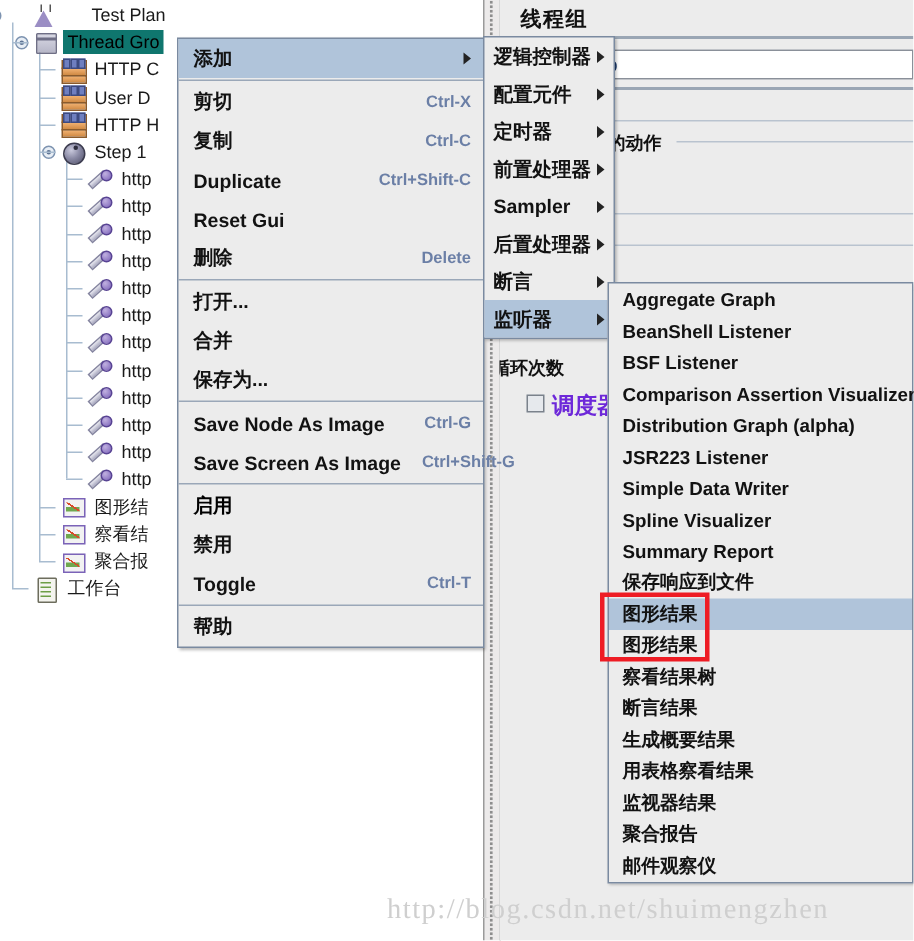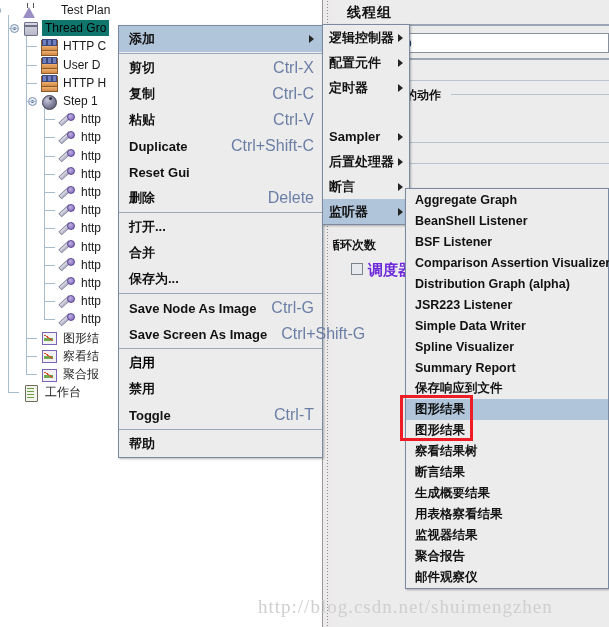--- a/index.html
+++ b/index.html
@@ -172,21 +172,21 @@
     box-shadow:1px 1px 2px rgba(0,0,0,.28);
   }
   .mi{
     position:relative;height:26px;display:flex;align-items:center;
     padding:0 8px 0 10px;white-space:nowrap;cursor:default;
     box-sizing:border-box;
   }
   .mi .lbl{font-size:13px;font-weight:bold;color:#121212;flex:0 0 auto;}
   .mi .lbl.latin{font-weight:bold;}
   .mi .acc{
-    margin-left:auto;font-size:16px;color:#6b7fa6;font-weight:normal;padding-left:14px;
+    margin-left:auto;font-size:11px;color:#6b7fa6;font-weight:bold;padding-left:14px;
   }
   .mi.sel{background:#b0c4da;}
   .mi.disabled .lbl{color:#000000;}
   .mi .arrow{
     margin-left:auto;width:0;height:0;
     border-top:4px solid transparent;border-bottom:4px solid transparent;
     border-left:5px solid #232323;
   }
   .msep{height:1px;background:#9aa7b8;margin:1px 0;}
 
@@ -412,24 +412,20 @@
       <div class="msep"></div>
       <div class="mi" style="height: 26px;">
         <span class="lbl">剪切</span>
         <span class="acc">Ctrl-X</span>
       </div>
       <div class="mi" style="height: 26px;">
         <span class="lbl">复制</span>
         <span class="acc">Ctrl-C</span>
       </div>
       <div class="mi" style="height: 26px;">
-        <span class="lbl">粘贴</span>
-        <span class="acc">Ctrl-V</span>
-      </div>
-      <div class="mi" style="height: 26px;">
         <span class="lbl latin">Duplicate</span>
         <span class="acc">Ctrl+Shift-C</span>
       </div>
       <div class="mi" style="height: 26px;">
         <span class="lbl latin">Reset Gui</span>
       </div>
       <div class="mi" style="height: 26px;">
         <span class="lbl">删除</span>
         <span class="acc">Delete</span>
       </div>
@@ -475,21 +471,25 @@
         <span class="arrow"></span>
       </div>
       <div class="mi" style="height: 25px;">
         <span class="lbl">配置元件</span>
         <span class="arrow"></span>
       </div>
       <div class="mi" style="height: 25px;">
         <span class="lbl">定时器</span>
         <span class="arrow"></span>
       </div>
-      <div class="mi" style="height: 25px; margin-top: 24px;">
+      <div class="mi" style="height: 25px;">
+        <span class="lbl">前置处理器</span>
+        <span class="arrow"></span>
+      </div>
+      <div class="mi" style="height: 25px;">
         <span class="lbl latin">Sampler</span>
         <span class="arrow"></span>
       </div>
       <div class="mi" style="height: 25px;">
         <span class="lbl">后置处理器</span>
         <span class="arrow"></span>
       </div>
       <div class="mi" style="height: 25px; justify-content: flex-end;">
         <span class="lbl">断言</span>
         <span class="arrow"></span>

